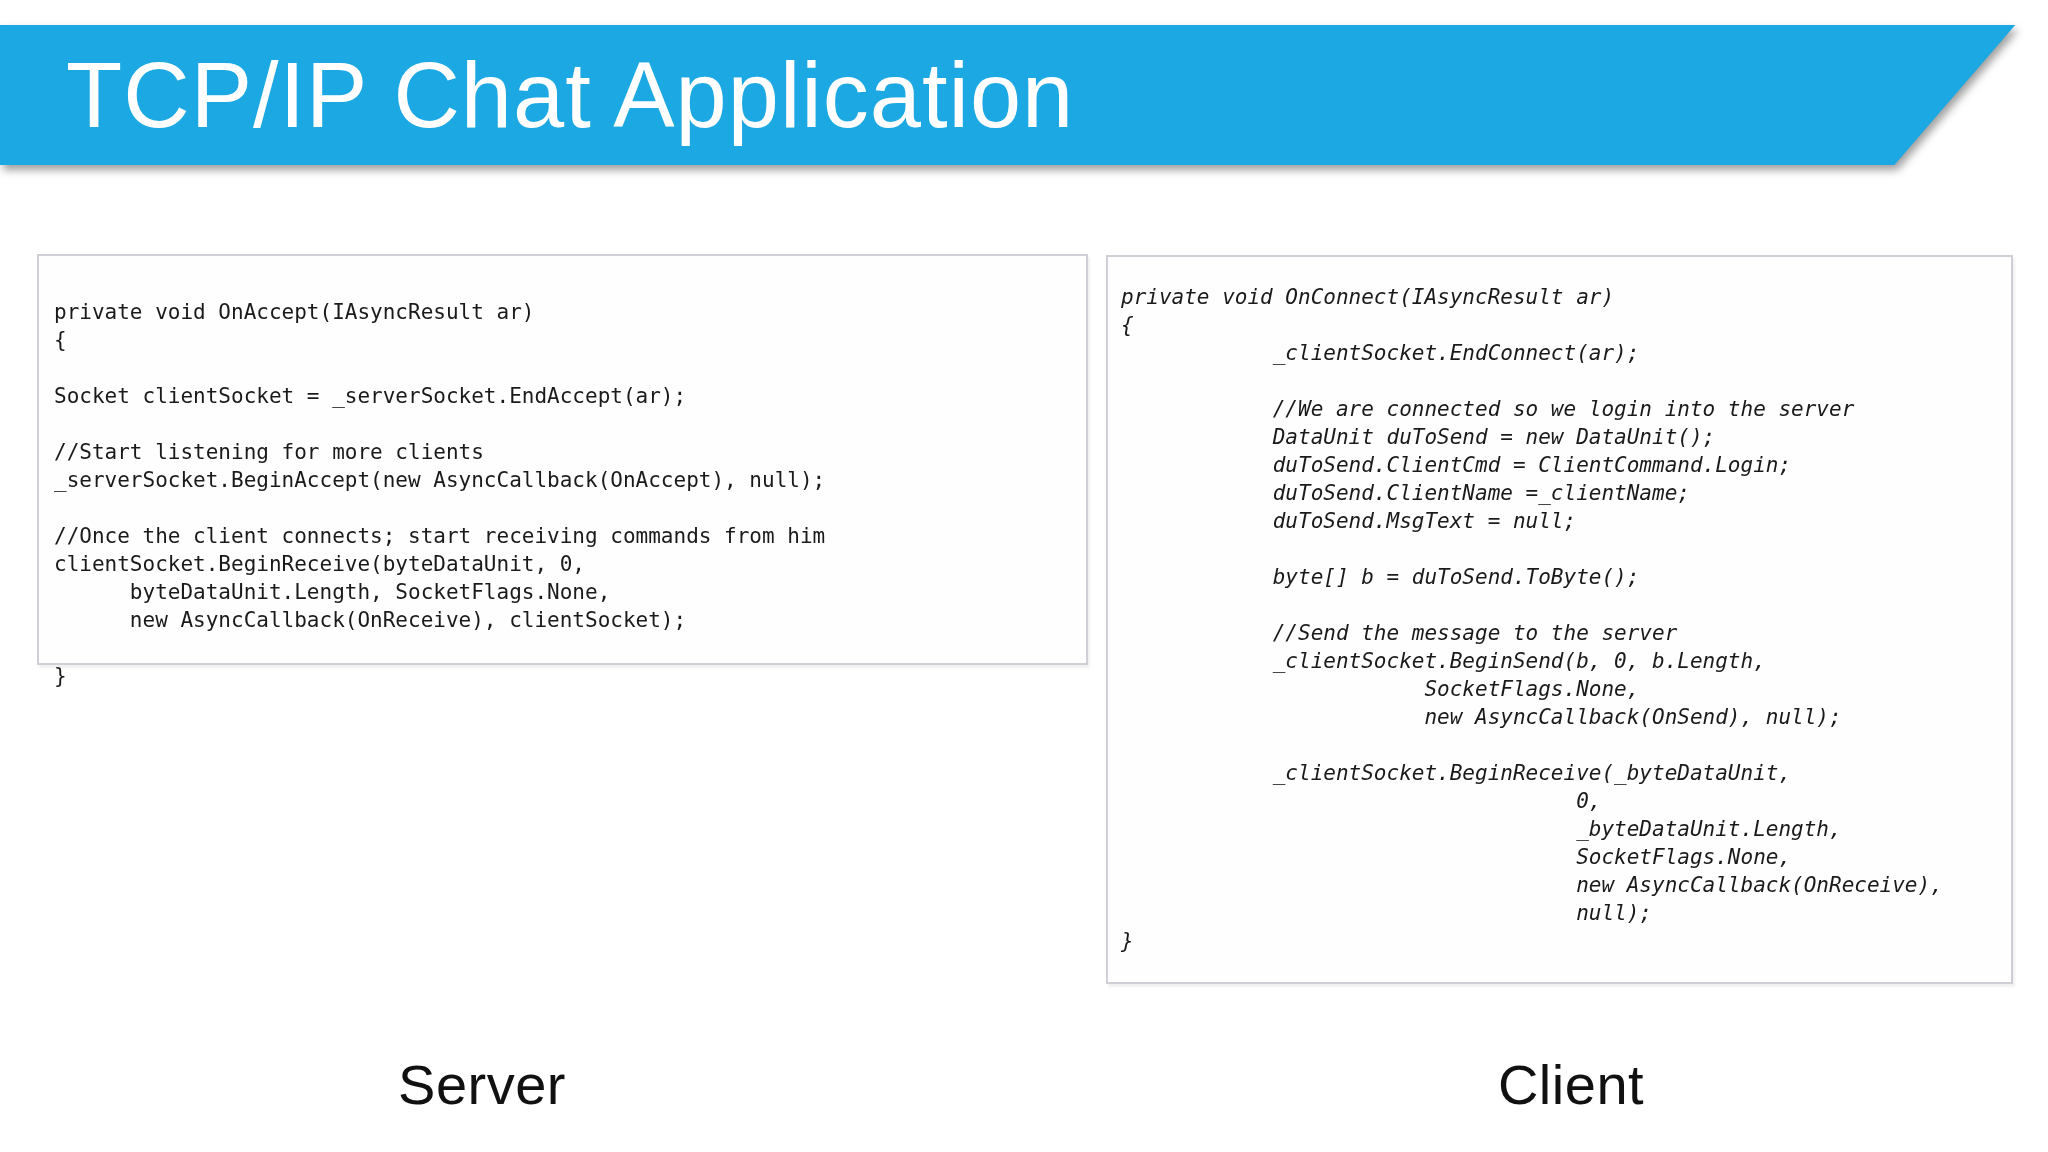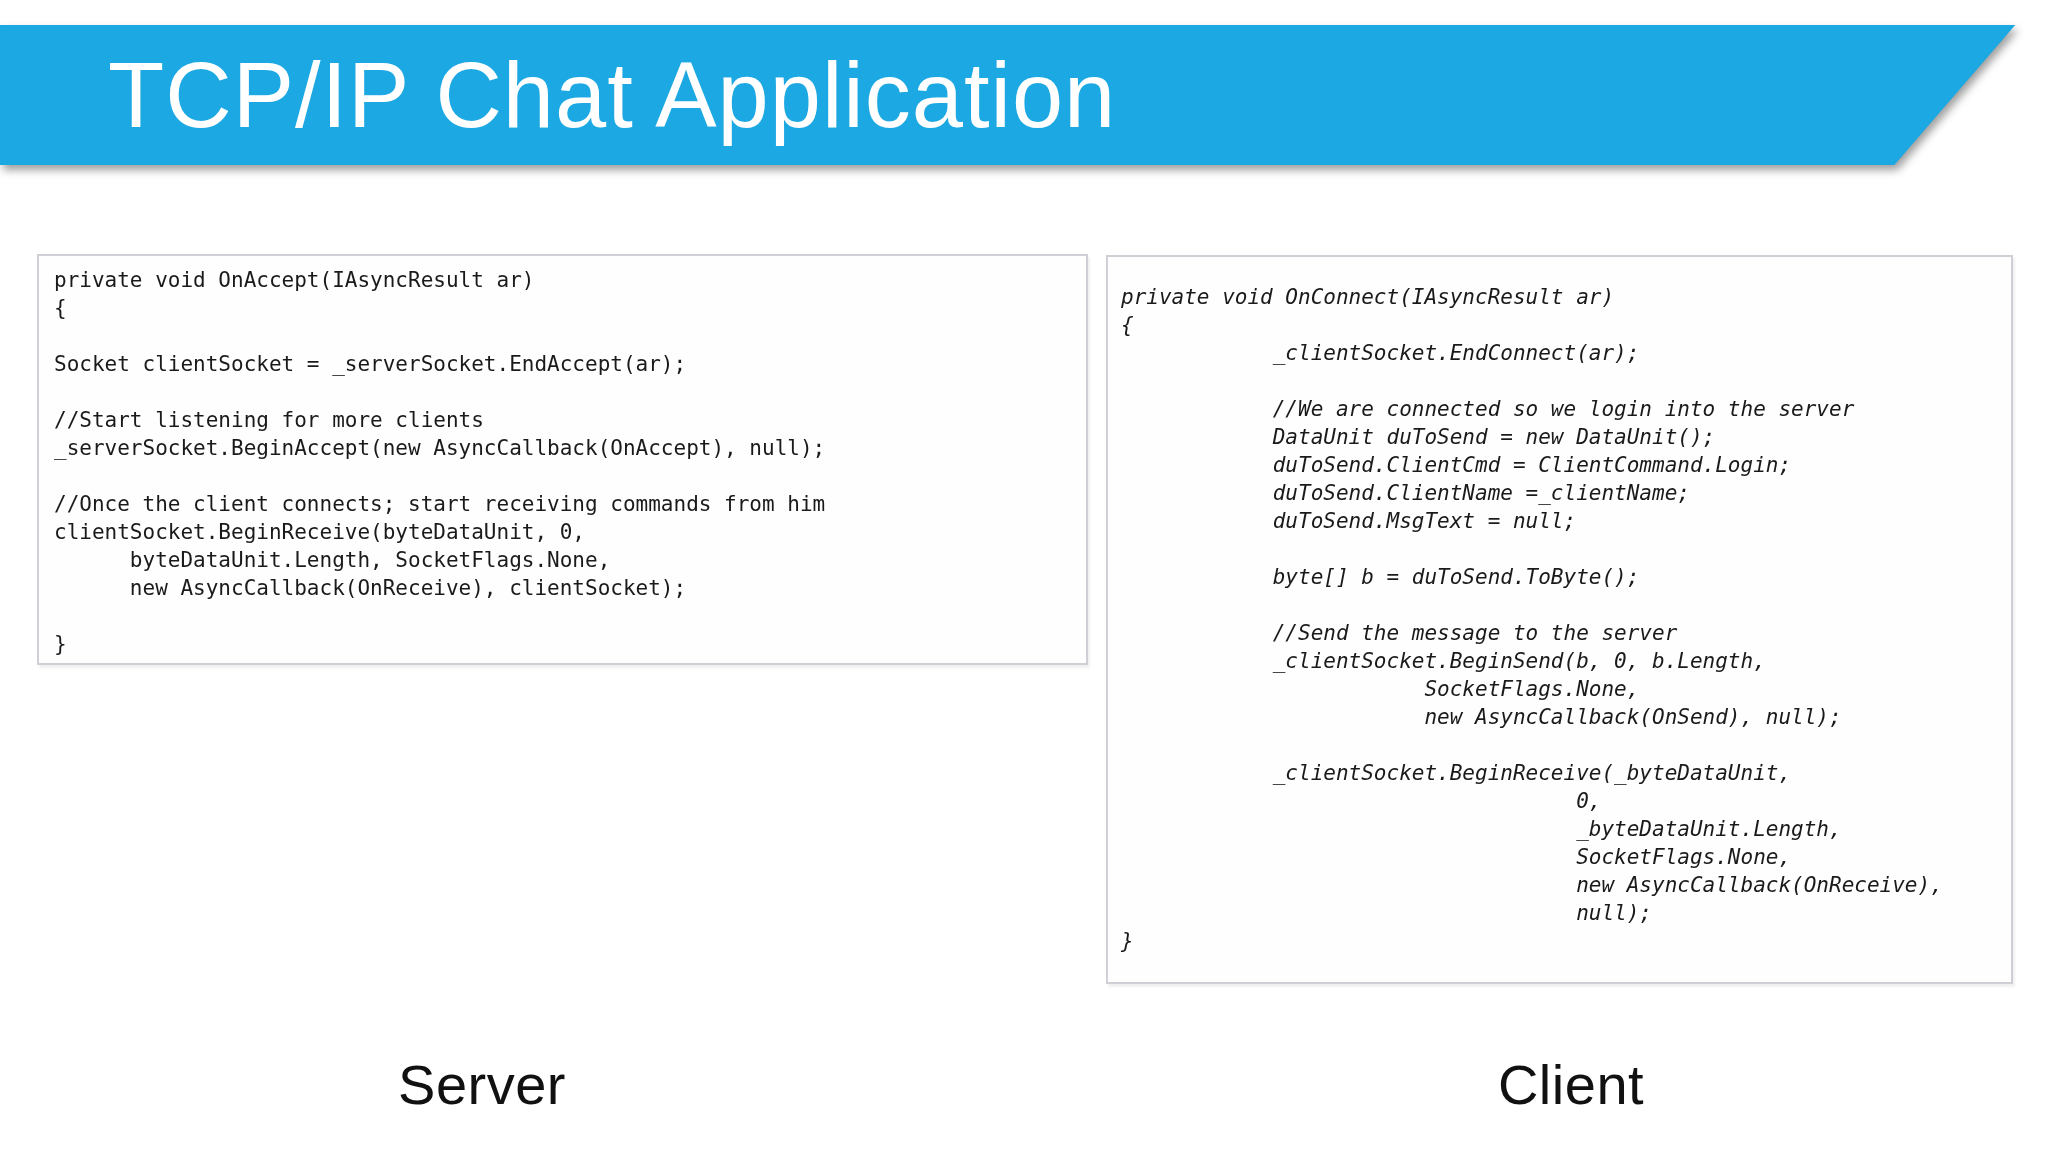--- a/index.html
+++ b/index.html
@@ -29,21 +29,21 @@
   }
   .banner-shape {
     width: 100%;
     height: 100%;
     background: #1ca8e2;
     clip-path: polygon(0 0, 98.4% 0, 92.5% 100%, 0 100%);
     display: flex;
     align-items: center;
   }
   .banner-title {
-    padding-left: 108px;
+    padding-left: 66px;
     color: #ffffff;
     font-size: 92px;
     font-weight: 200;
     letter-spacing: 1px;
     white-space: nowrap;
   }
 
   
   .code-panel {
     position: absolute;
@@ -59,21 +59,21 @@
     line-height: 28px;
     color: #1a1a1a;
     white-space: pre;
   }
   .panel-server {
     left: 37px;
     top: 254px;
     width: 1051px;
     height: 411px;
   }
-  .panel-server pre { padding: 10px 12px 0 15px; }
+  .panel-server pre { padding: 10px 12px 0 15px; margin-top: 32px; }
   .panel-client {
     left: 1106px;
     top: 255px;
     width: 907px;
     height: 729px;
     font-style: italic;
   }
   .panel-client pre { padding: 26px 0 0 13px; }
 
   

